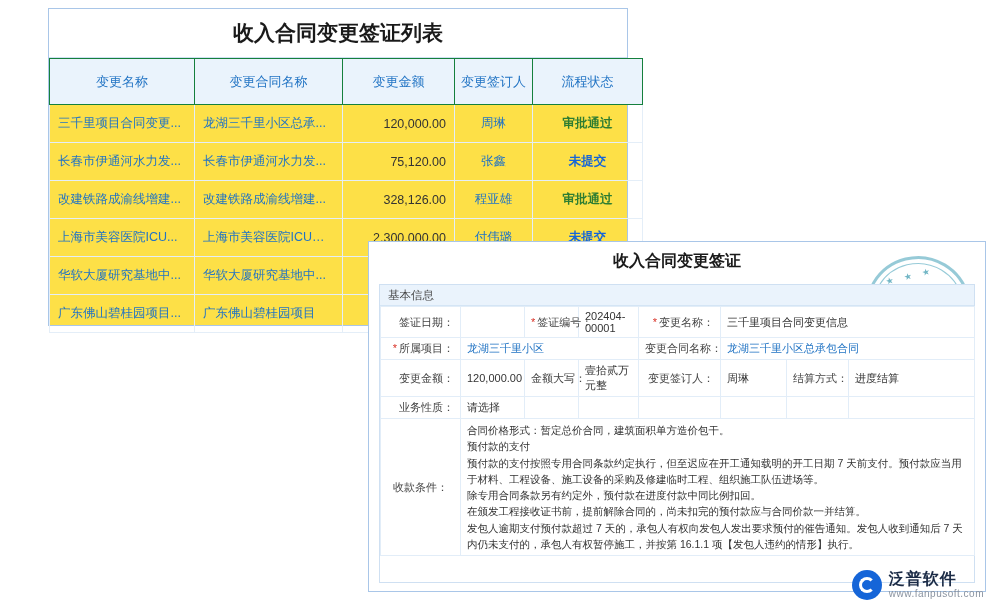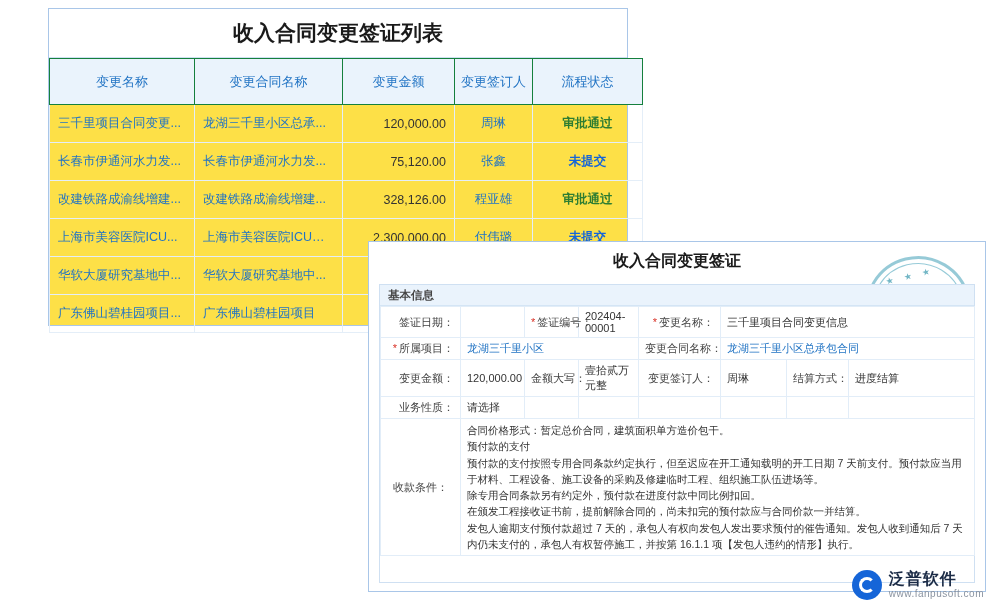--- a/index.html
+++ b/index.html
@@ -118,21 +118,20 @@
     background: #ffffff;
   }
   #section-header {
     height: 20px;
     line-height: 20px;
     background: #eaf3fc;
     color: #444;
     font-size: 11.5px;
     padding-left: 8px;
     border-bottom: 1px solid #d4e5f5;
-    font-weight: bold;
   }
   table.form-table {
     width: 100%;
     border-collapse: collapse;
     table-layout: fixed;
     font-size: 11px;
   }
   table.form-table td {
     border: 1px solid #e2edf8;
     padding: 3px 6px;

